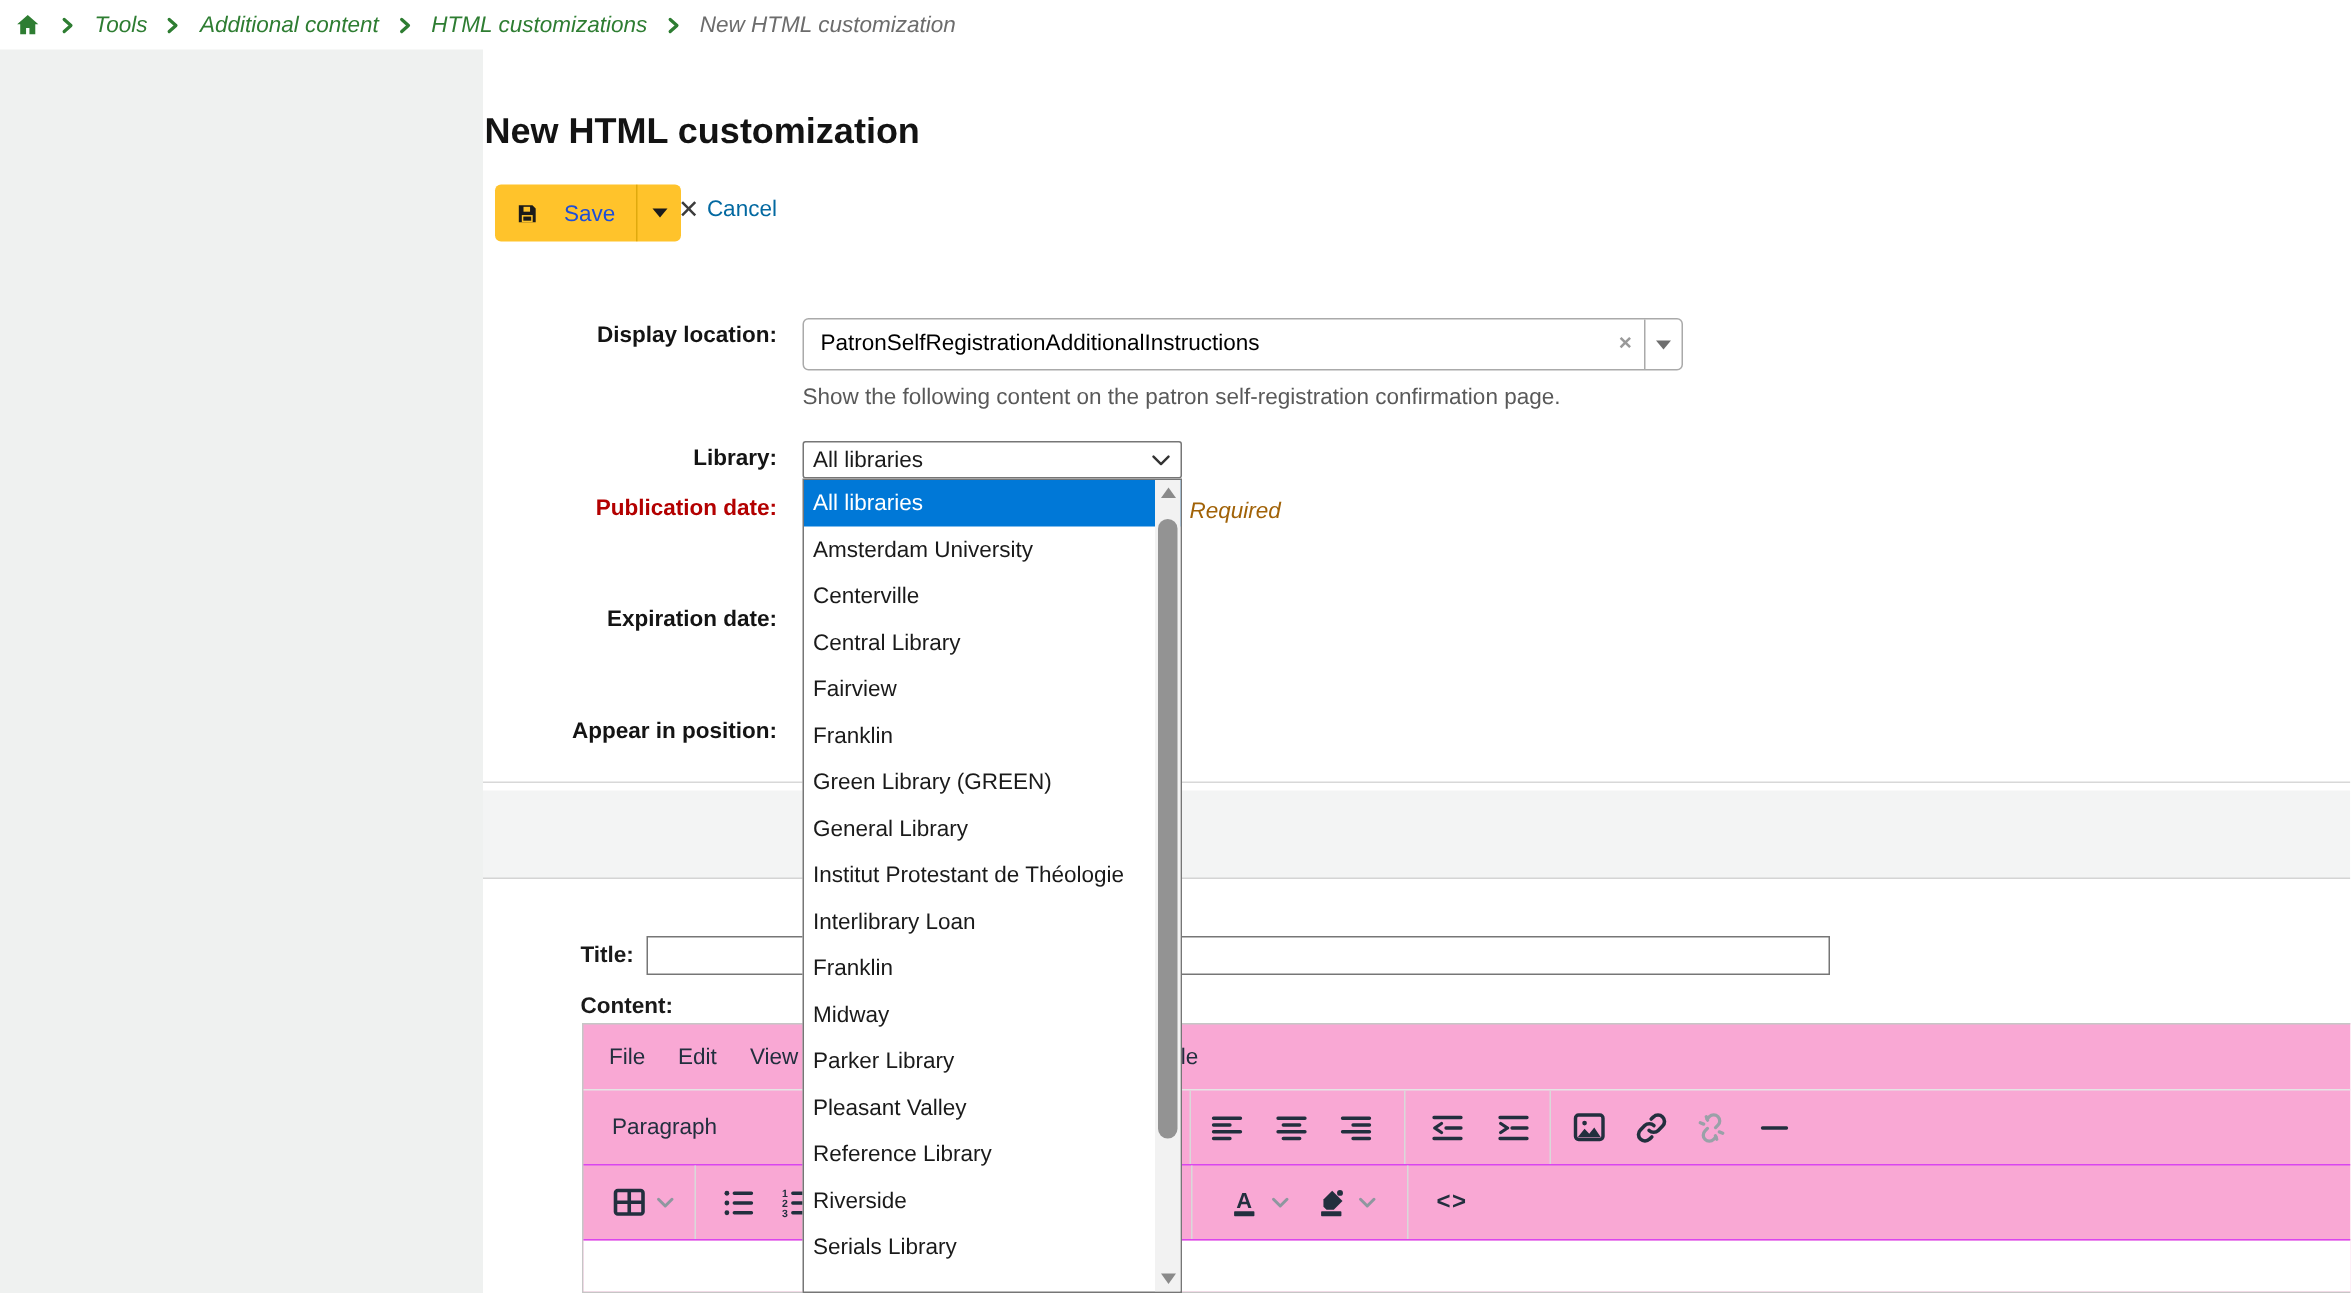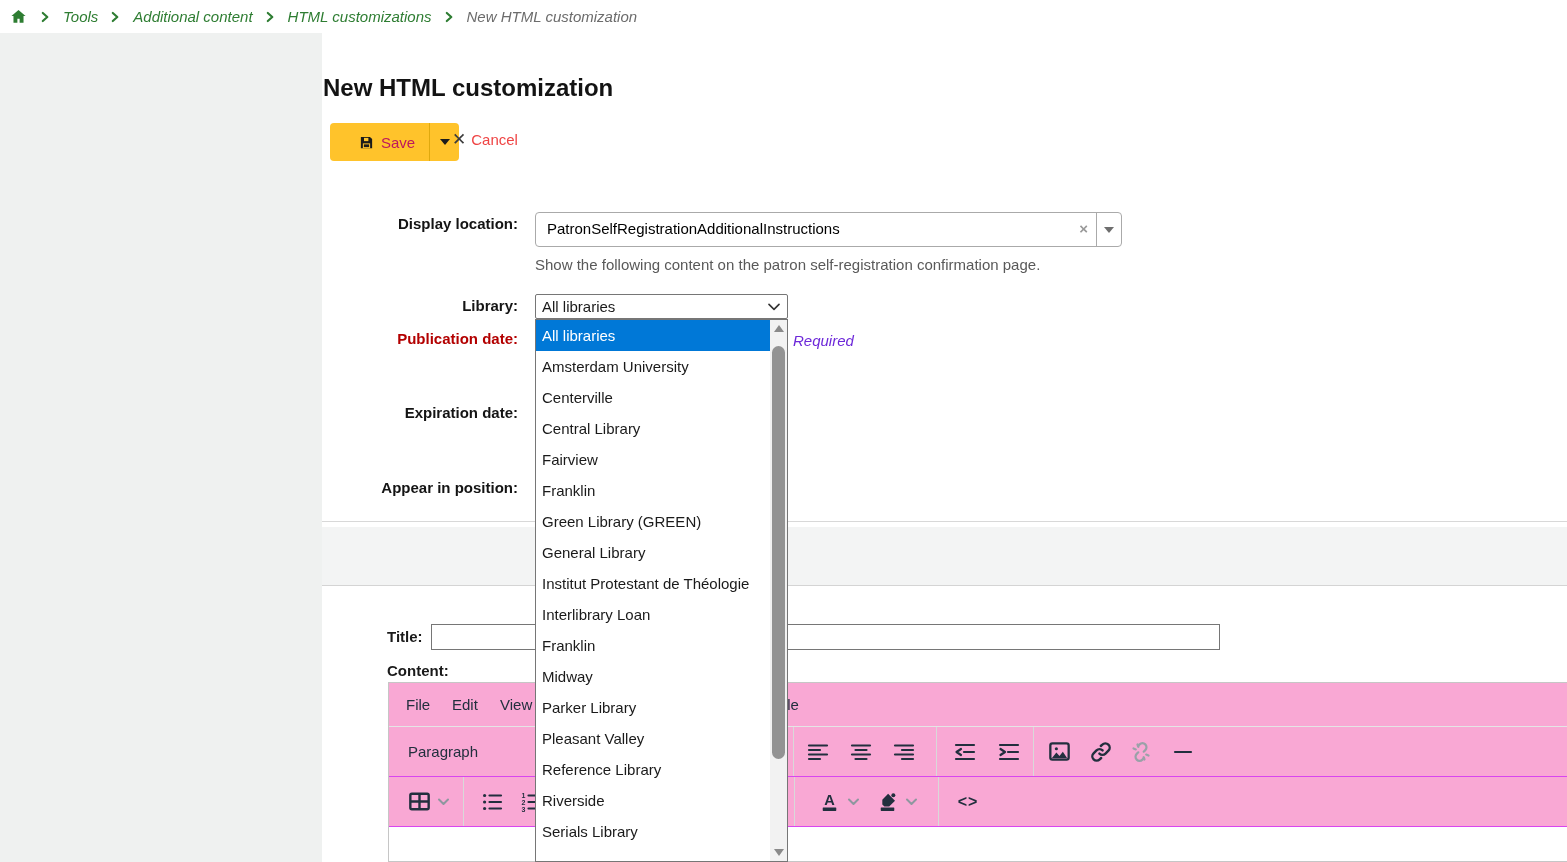--- a/index.html
+++ b/index.html
@@ -14,45 +14,45 @@
   .crumb-current { font-style:italic; color:#6c6c6c; }
   .crumb-sep { display:flex; align-items:center; }
 
   
   .gutter { position:absolute; left:0; top:33px; width:322px; height:829px; background:#eff1f0; }
 
   
   .page-title { position:absolute; left:323px; top:74px; font-size:24px; font-weight:bold; color:#131313; }
   .save-group { position:absolute; left:330px; top:123px; height:38px; display:flex; background:#ffc32b;
                 border-radius:4px; overflow:hidden; cursor:pointer; }
-  .save-main { display:flex; align-items:center; gap:7px; padding:0 14px; color:#be185d;margin-left:15px; }
+  .save-main { display:flex; align-items:center; gap:17px; padding:0 14px; color:#1d4ed8; }
   .save-divider { width:1px; background:#dfa90e; }
   .save-caret { width:29px; display:flex; align-items:center; justify-content:center; }
   .caret-down { width:0; height:0; border-left:5px solid transparent; border-right:5px solid transparent;
                 border-top:6px solid #1b1b1b; }
   .cancel-btn { position:absolute; left:452px; top:131px; display:flex; align-items:center; gap:5px; cursor:pointer; }
   .cancel-x { font-size:17px; font-weight:bold; color:#3c3c3c; line-height:1; }
-  .cancel-label { color:#ef4444; }
+  .cancel-label { color:#0369a1; }
 
   
   .flabel { position:absolute; right:1049px; font-weight:bold; color:#141414; white-space:nowrap; }
   .flabel-red { color:#b30000; }
   .select2 { position:absolute; left:535px; top:212px; width:587px; height:35px; background:#fff;
              border:1px solid #aaa; border-radius:4px; }
   .select2-value { position:absolute; left:11px; top:7px; color:#000000; }
   .select2-clear { position:absolute; right:33px; top:7px; color:#999; font-weight:bold; font-size:15px; cursor:pointer; }
   .select2-arrowbox { position:absolute; right:0; top:0; width:25px; height:33px; border-left:1px solid #aaa;
                       display:flex; align-items:center; justify-content:center; cursor:pointer; }
   .tri-down { width:0; height:0; border-left:5px solid transparent; border-right:5px solid transparent;
               border-top:6px solid #6e6e6e; }
   .hint { position:absolute; left:535px; top:256px; color:#595959; }
   .native-select { position:absolute; left:535px; top:294px; width:253px; height:25px; background:#fff;
                    border:1px solid #767676; border-radius:2px; display:flex; align-items:center;
                    justify-content:space-between; padding:0 7px 0 6px; cursor:pointer; }
-  .required { position:absolute; left:793px; top:332px; font-style:italic; color:#6d28d9; }
+  .required { position:absolute; left:793px; top:332px; font-style:italic; color:#a16207; }
   .section-line { position:absolute; left:322px; top:521px; width:1245px; height:1px; background:#d8d8d8; }
 
   
   .tabstrip { position:absolute; left:322px; top:527px; width:1245px; height:59px; background:#f3f4f4;
               border-bottom:1px solid #d4d4d4; }
 
   
   .title-label { position:absolute; left:387px; top:628px; font-weight:bold; }
   .title-input { position:absolute; left:431px; top:624px; width:789px; height:26px; border:1px solid #767676;
                  background:#fff; font-size:15px; padding:0 5px; font-family:inherit; }

